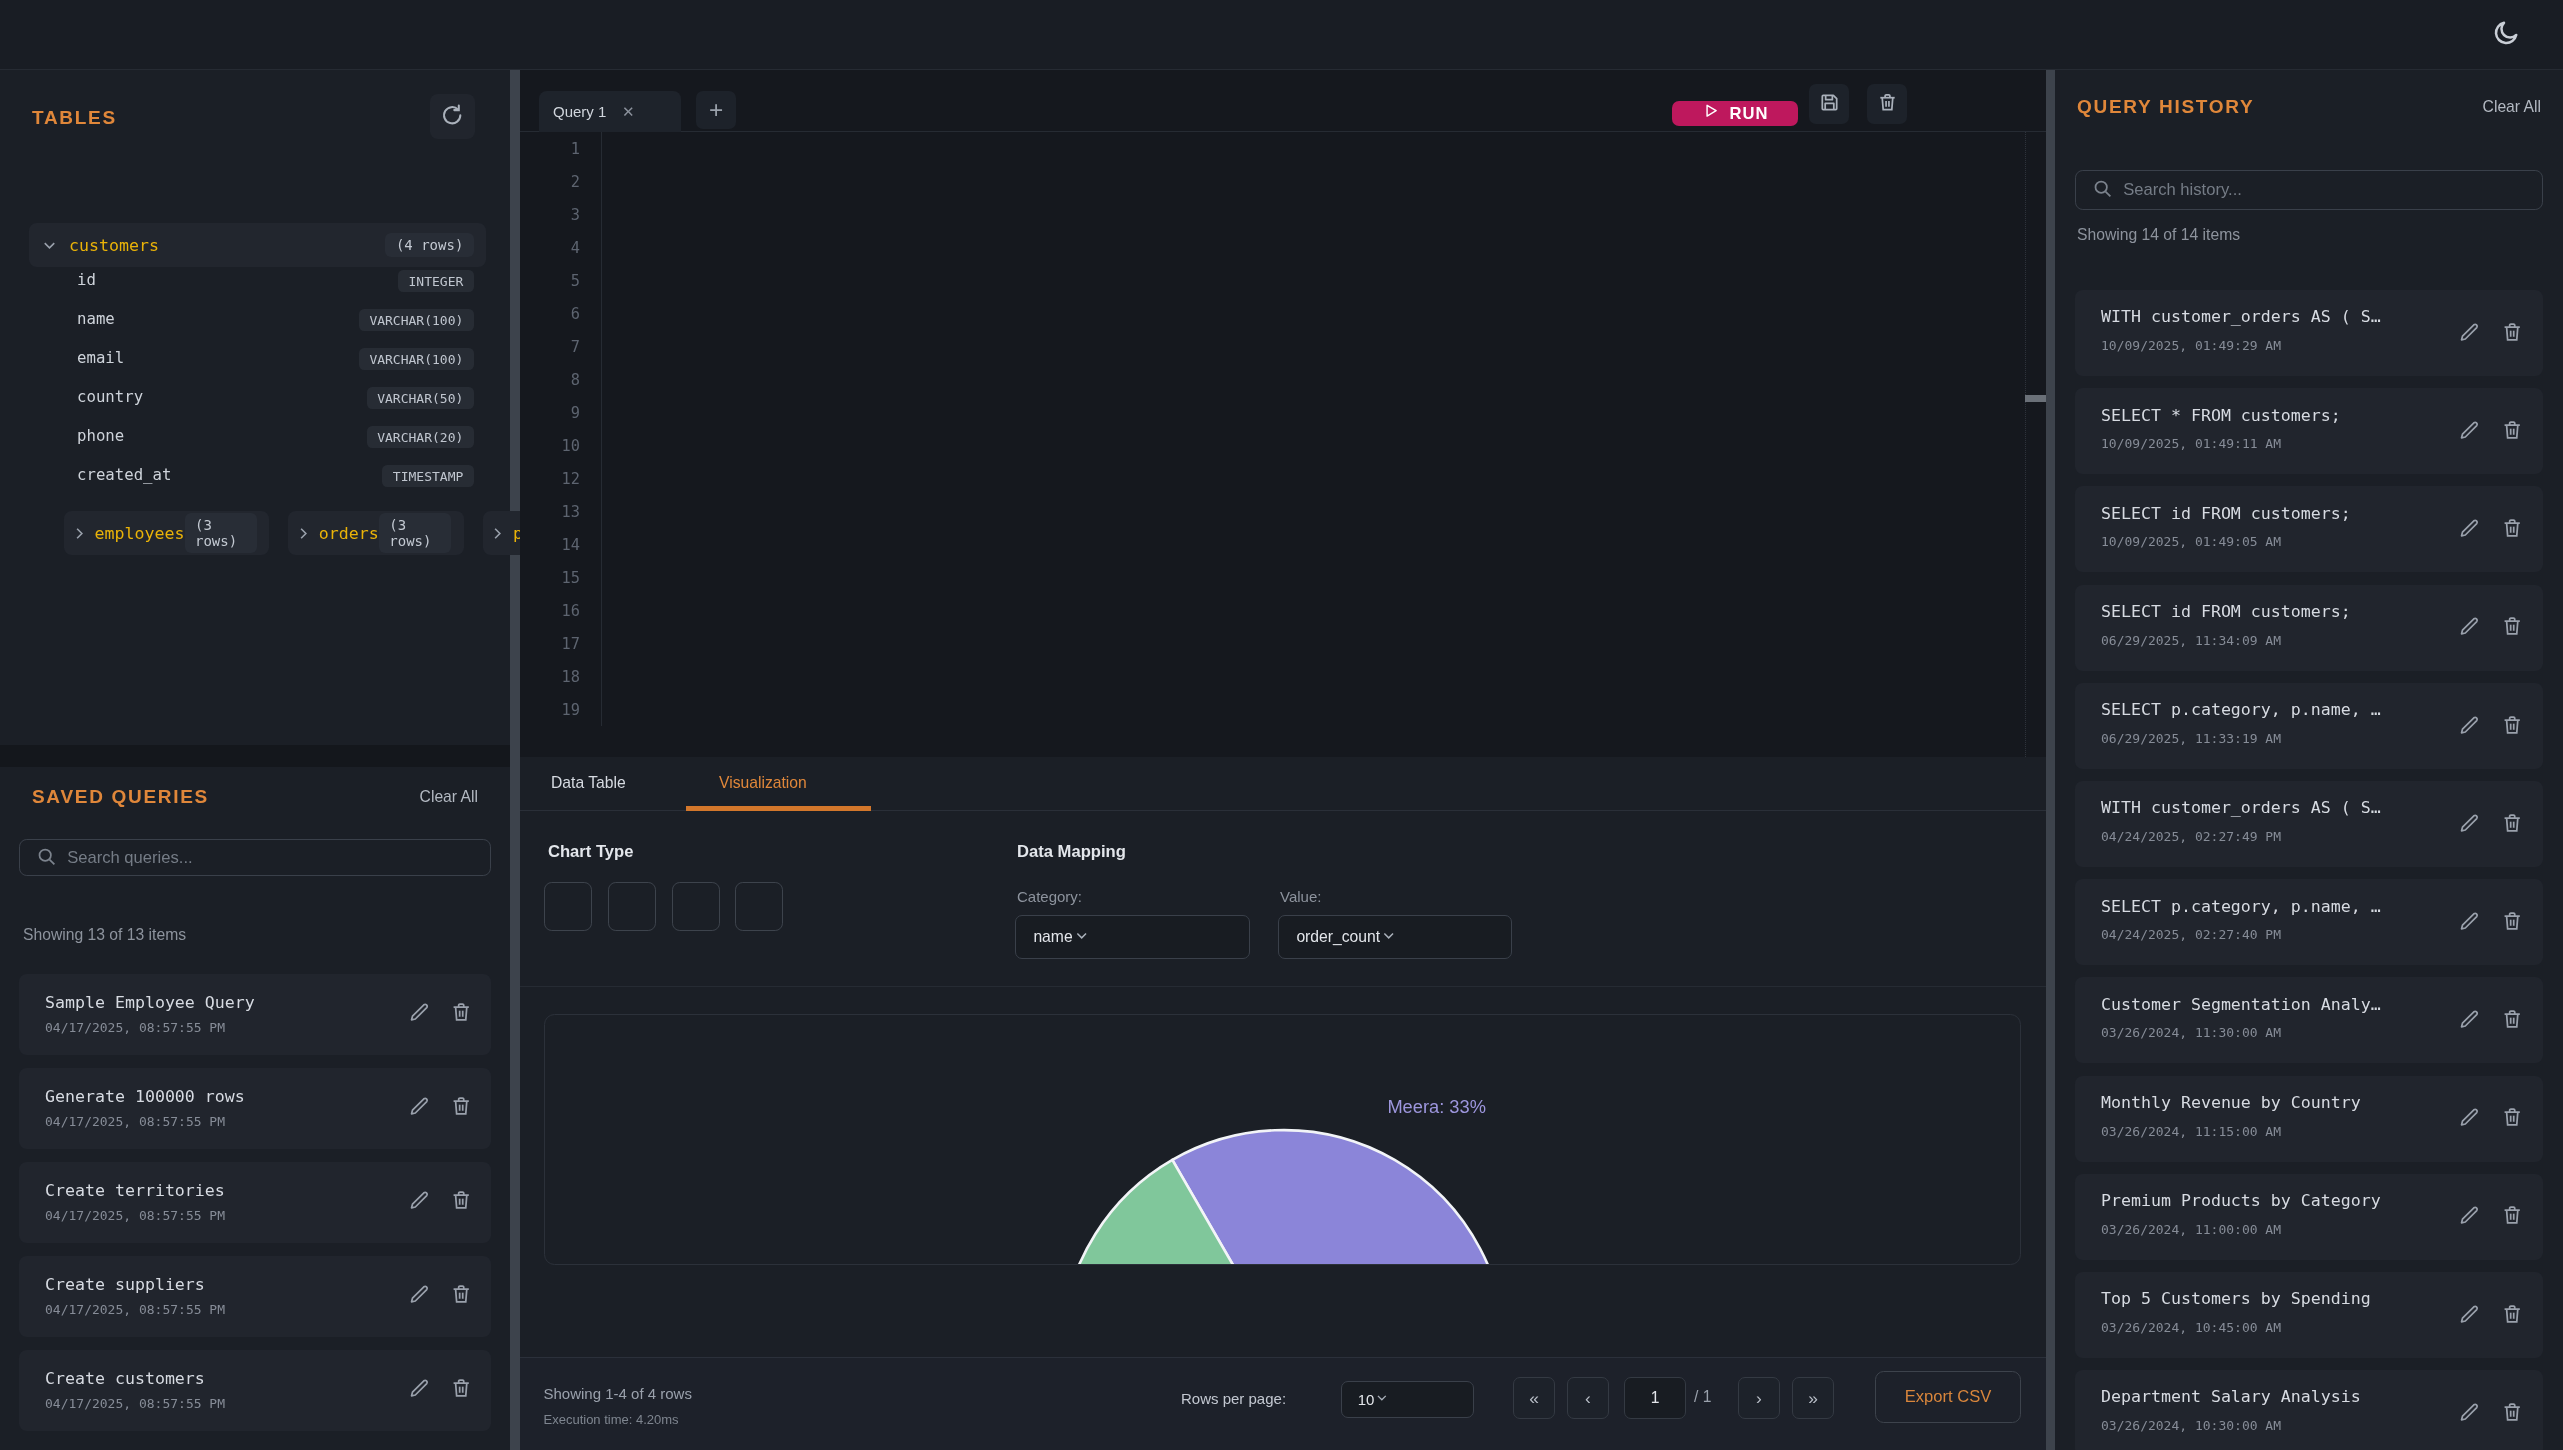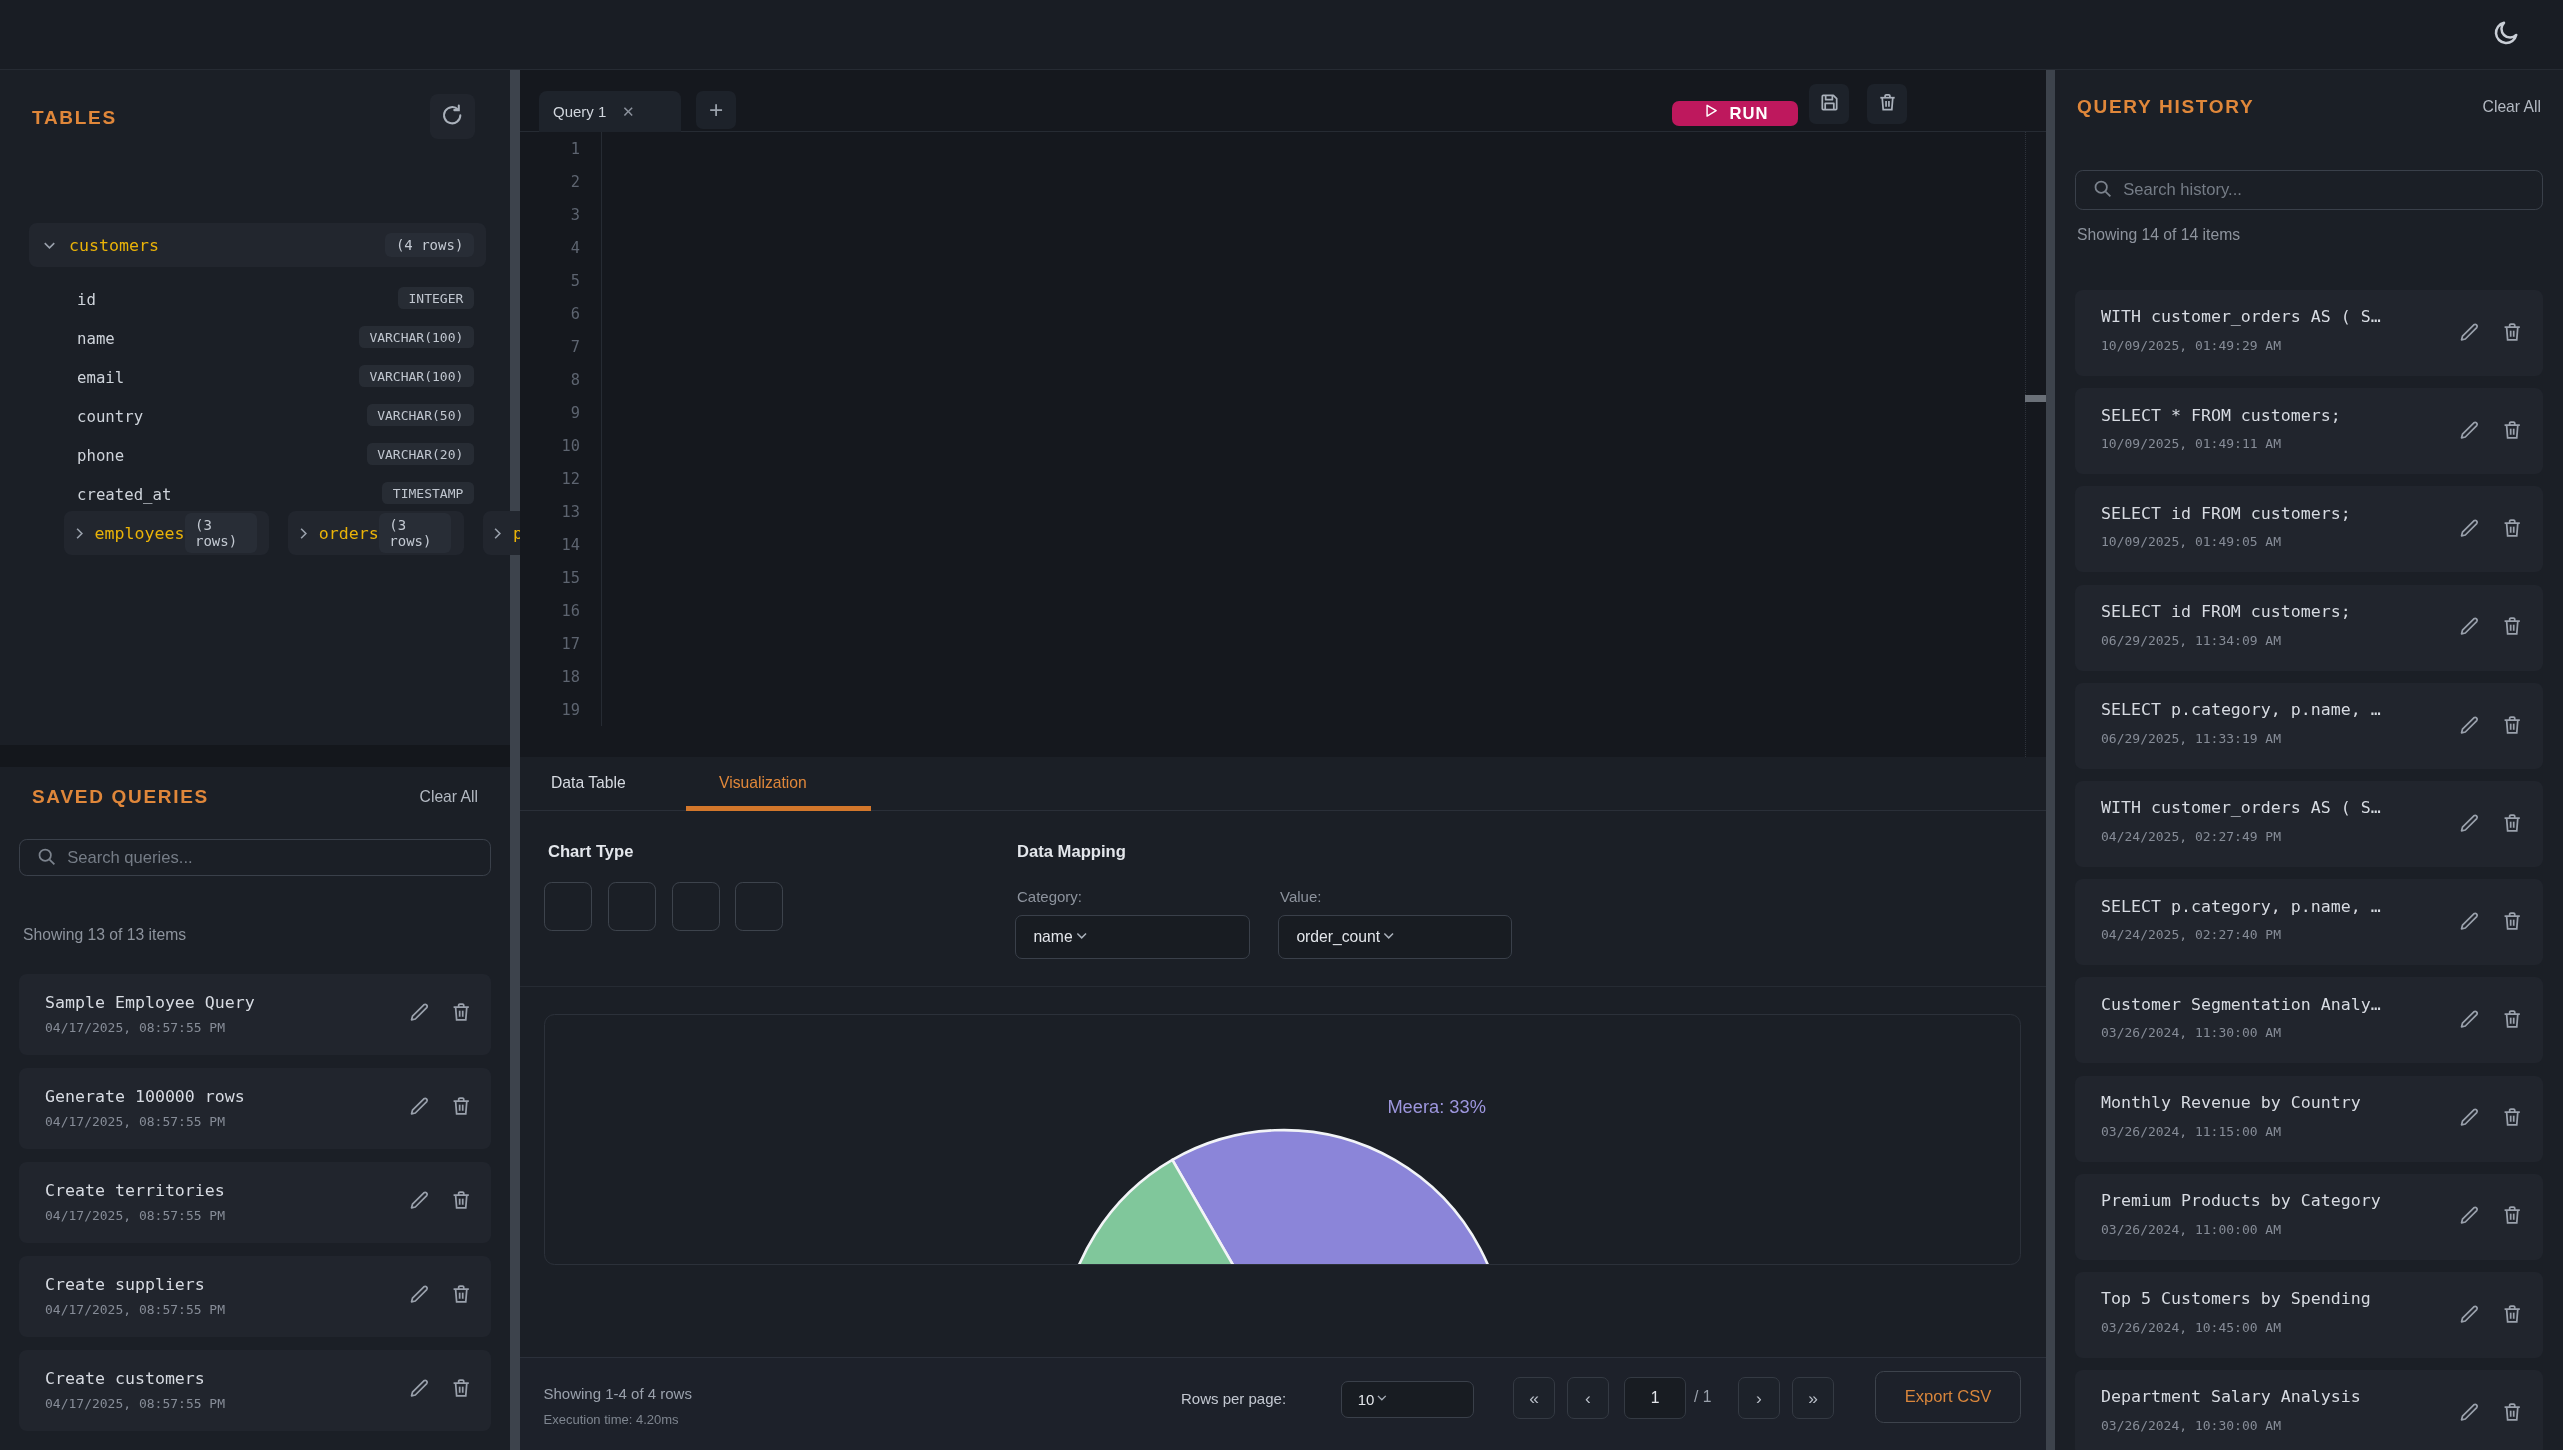--- a/index.html
+++ b/index.html
@@ -35,21 +35,21 @@
 
   .tbl-row { position:absolute; left:29px; width:457px; height:44px; border-radius:7.8px;
              background:#22262e; display:flex; align-items:center; cursor:pointer; }
   .tbl-row .chev { width:40px; display:flex; justify-content:center; color:#9aa1ac; }
   .tbl-row .chev svg { width:19px; height:19px; }
   .tbl-name { font-size:16.6px; color:#eab308; }
   .tbl-rows { margin-left:auto; margin-right:12.2px; font-size:14px; color:#c3c9d2;
               background:#282d36; padding:4.4px 10.5px; border-radius:6.1px; }
 
   .cols-list { position:absolute; left:29px; top:200px; width:457px; display:flex; flex-direction:column; }
-  .col-row { height:39px; display:flex; align-items:flex-end;gap:12px; }
+  .col-row { height:39px; display:flex; align-items:flex-start;gap:12px; }
   .col-name { margin-left:48px; font-size:15.7px; color:#ced3da; }
   .col-type { margin-left:auto; margin-right:12.2px; font-size:13px; color:#c0c6cf;
               background:#272c34; padding:3.5px 10.5px; border-radius:5.2px; }
 
   .collapsed-list { position:absolute; left:0; top:441px; width:510px; display:flex; flex-direction:row; gap:19px;padding-left:35px; }
   .collapsed-list .tbl-row { position:relative; left:29px; }
 
   .saved-head { position:absolute; left:32px; right:32px; top:19px; display:flex; align-items:center; justify-content:space-between; }
   .search-box { position:absolute; left:19px; width:472px; height:37px; border:1.7px solid #3a404a;
                 border-radius:7.8px; display:flex; align-items:center; background:transparent; }

